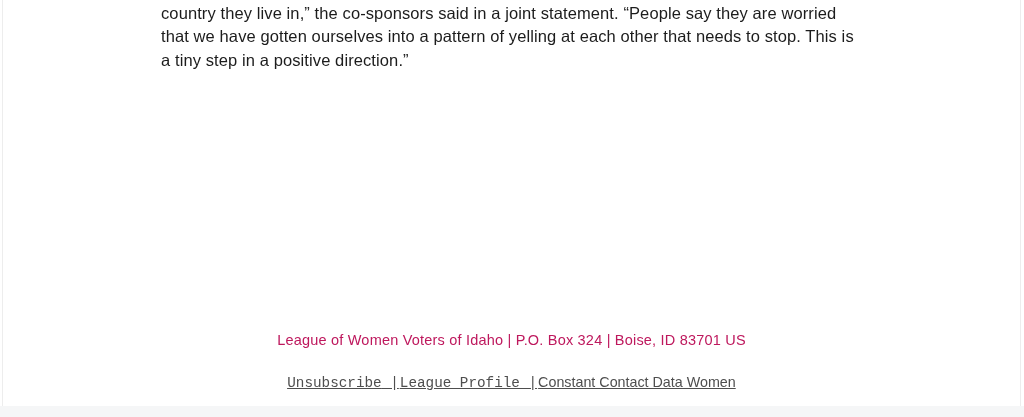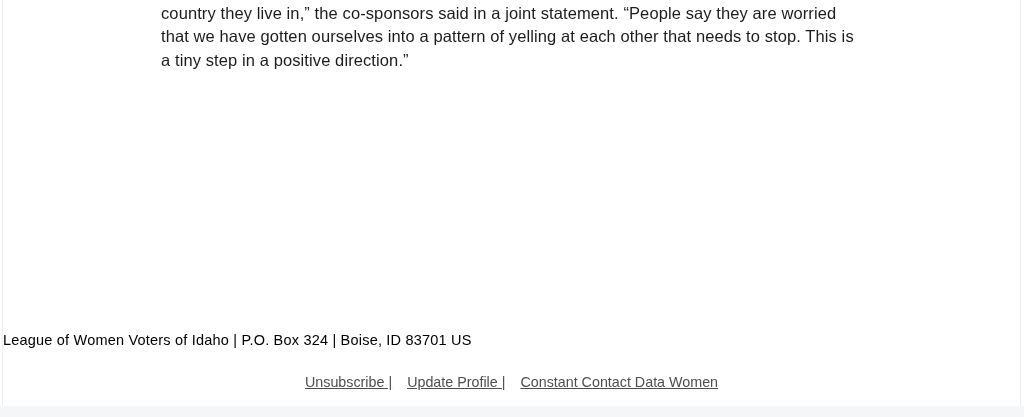--- a/index.html
+++ b/index.html
@@ -53,41 +53,42 @@
     color: #1c1c1c;
     letter-spacing: 0.1px;
     margin: 0 0 24px 0;
   }
 
   .footer-address {
     position: absolute;
     top: 332px;
     left: 0;
     width: 100%;
-    text-align: left;
+    text-align: center;
     font-size: 14.5px;
     line-height: 16px;
-    color: #000000;
+    color: #be185d;
     letter-spacing: 0.2px;
   }
 
   .footer-links {
     position: absolute;
     top: 374px;
     left: 0;
     width: 100%;
     text-align: center;
     font-size: 14.3px;
     line-height: 16px;
     color: #4e4e4e;
   }
 
   .link-group {
     text-decoration: underline;
-    margin-right: 15px;
+    margin-right: 1px;
+    font-family: Liberation Mono, monospace;
   }
 
   .footer-links a {
     color: #4e4e4e;
     text-decoration: underline;
     cursor: pointer;
   }
 
   .link-sep {
     color: #4e4e4e;
@@ -101,20 +102,20 @@
 
   <div class="email-card">
 
     <div class="content">
       <p>country they live in,” the co-sponsors said in a joint statement. “People say they are worried that we have gotten ourselves into a pattern of yelling at each other that needs to stop. This is a tiny step in a positive direction.”</p>
     </div>
 
     <div class="footer-address">League of Women Voters of Idaho | P.O. Box 324 | Boise, ID 83701 US</div>
 
     <div class="footer-links">
-      <span class="link-group"><a>Unsubscribe</a><span class="link-sep"> |</span></span><span class="link-group"><a>Update Profile</a><span class="link-sep"> |</span></span><a>Constant Contact Data Women</a>
+      <span class="link-group"><a>Unsubscribe</a><span class="link-sep"> |</span></span><span class="link-group"><a>League Profile</a><span class="link-sep"> |</span></span><a>Constant Contact Data Women</a>
     </div>
 
   </div>
 
   <div class="bottom-strip"></div>
 
 </div>
 
 </body></html>

